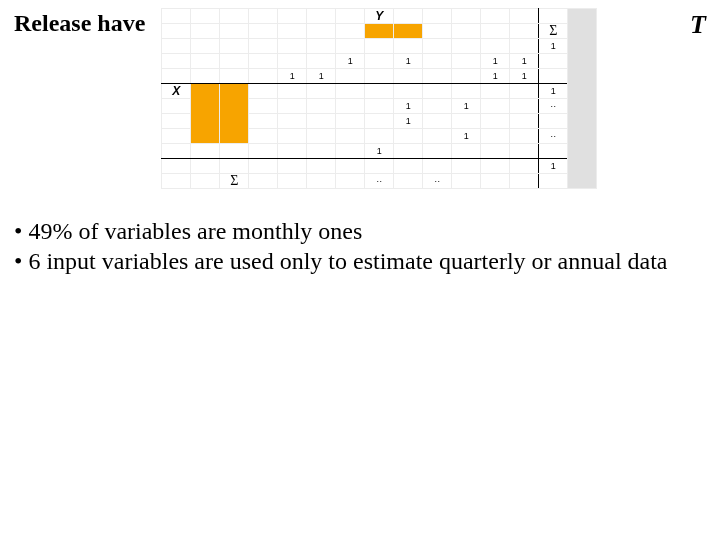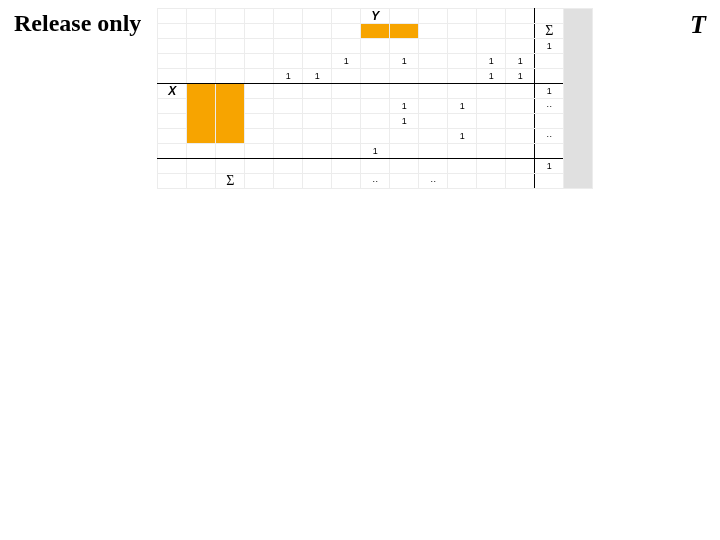--- a/index.html
+++ b/index.html
@@ -76,21 +76,21 @@
     line-height: 1.24;
   }
   ul.bullets li::before {
     content: "• ";
   }
 </style>
 </head>
 <body>
 
 <div class="top-row">
-  <div class="release-date">Release only</div>
+  <div class="release-date">Release have</div>
 
   <div class="grid-wrap">
     <table class="grid">
 
       <tbody>
           <tr>
         <td></td>
             <td></td>
             <td></td>
             <td></td>
@@ -288,13 +288,15 @@
         <td></td>
       </tr>
     </tbody>
       </table>
   </div>
 
   <div class="t-label">T</div>
 </div>
 
 <ul class="bullets">
+  <li>49% of variables are monthly ones</li>
+  <li>6 input variables are used only to estimate quarterly or annual data</li>
 </ul>
 
 </body></html>

